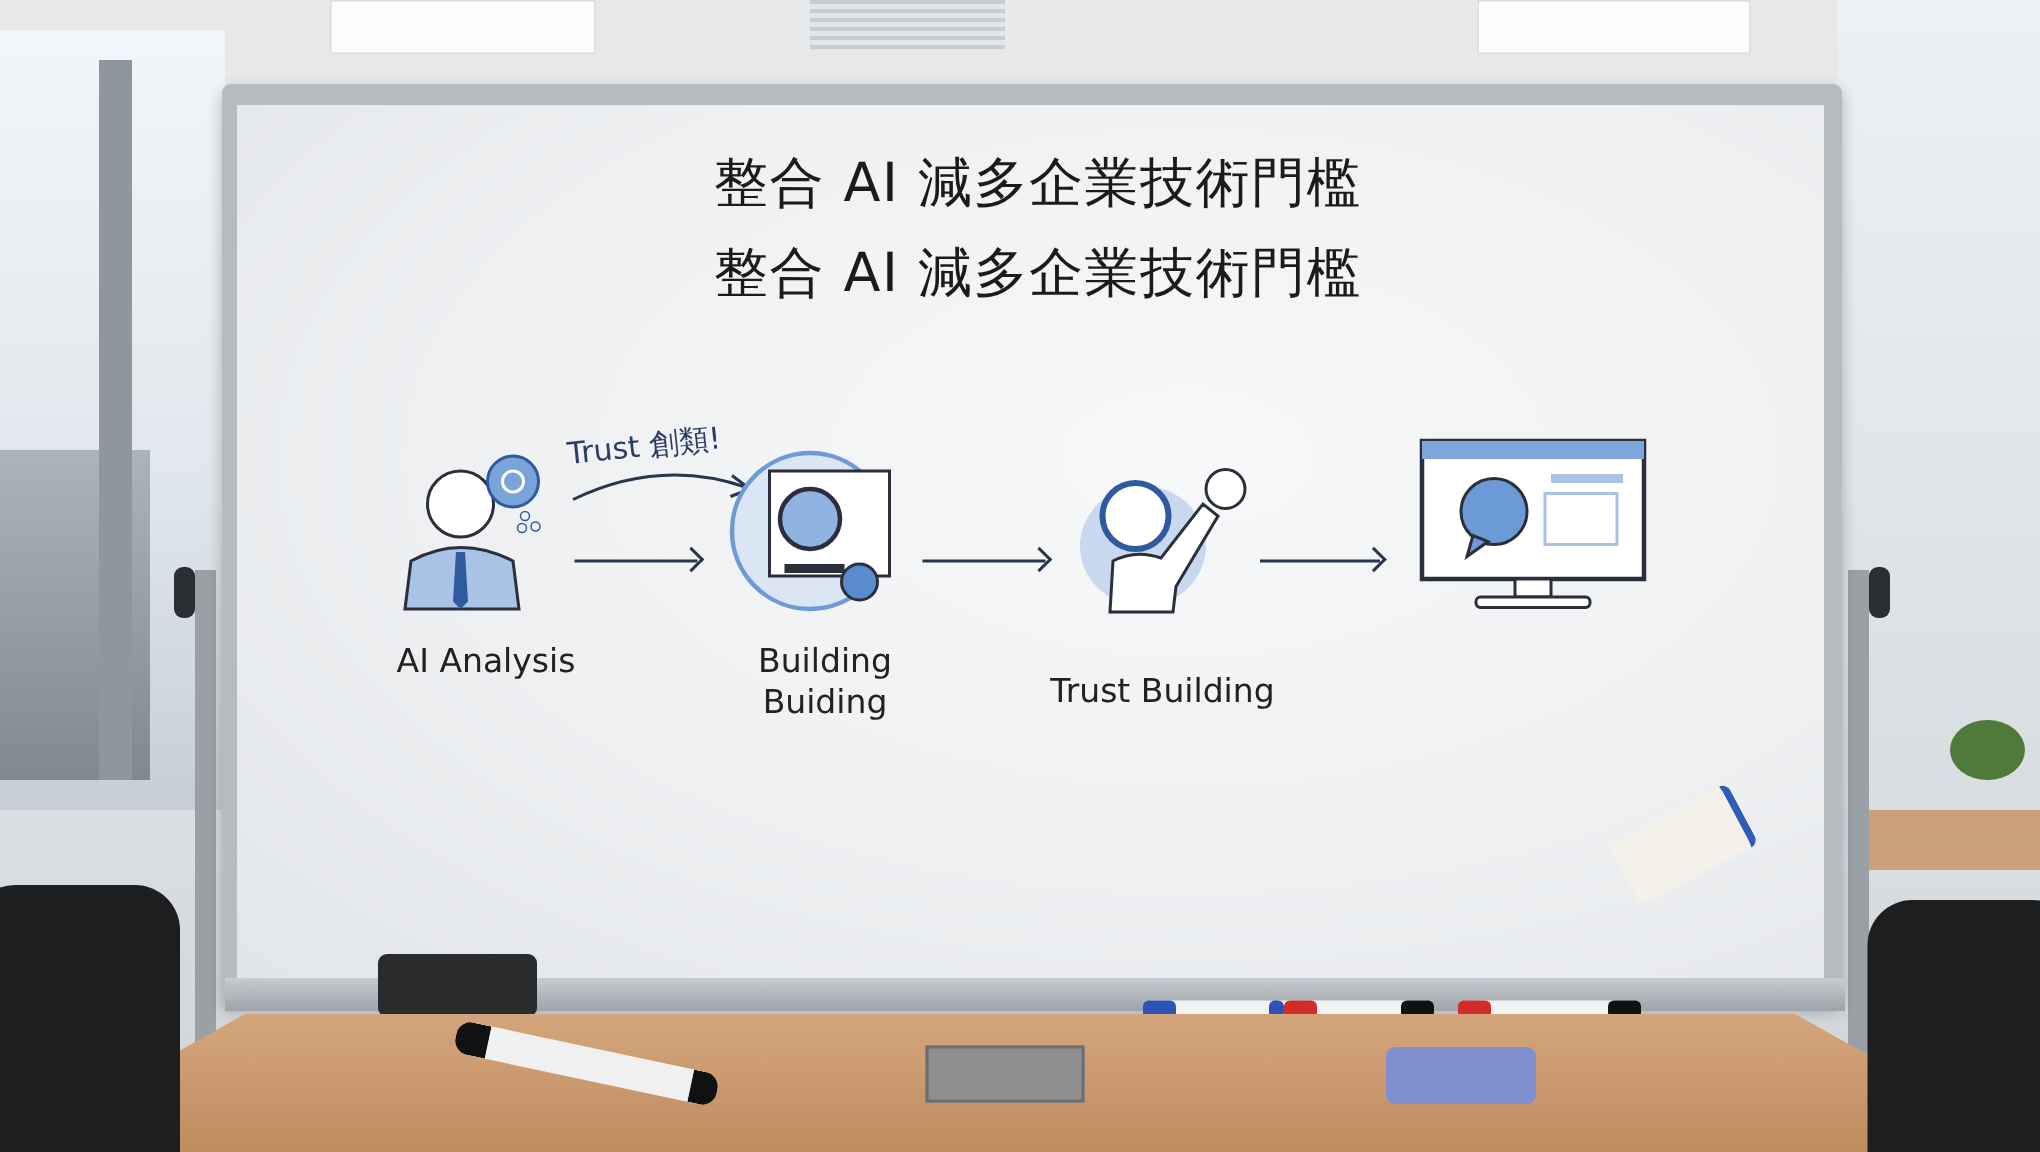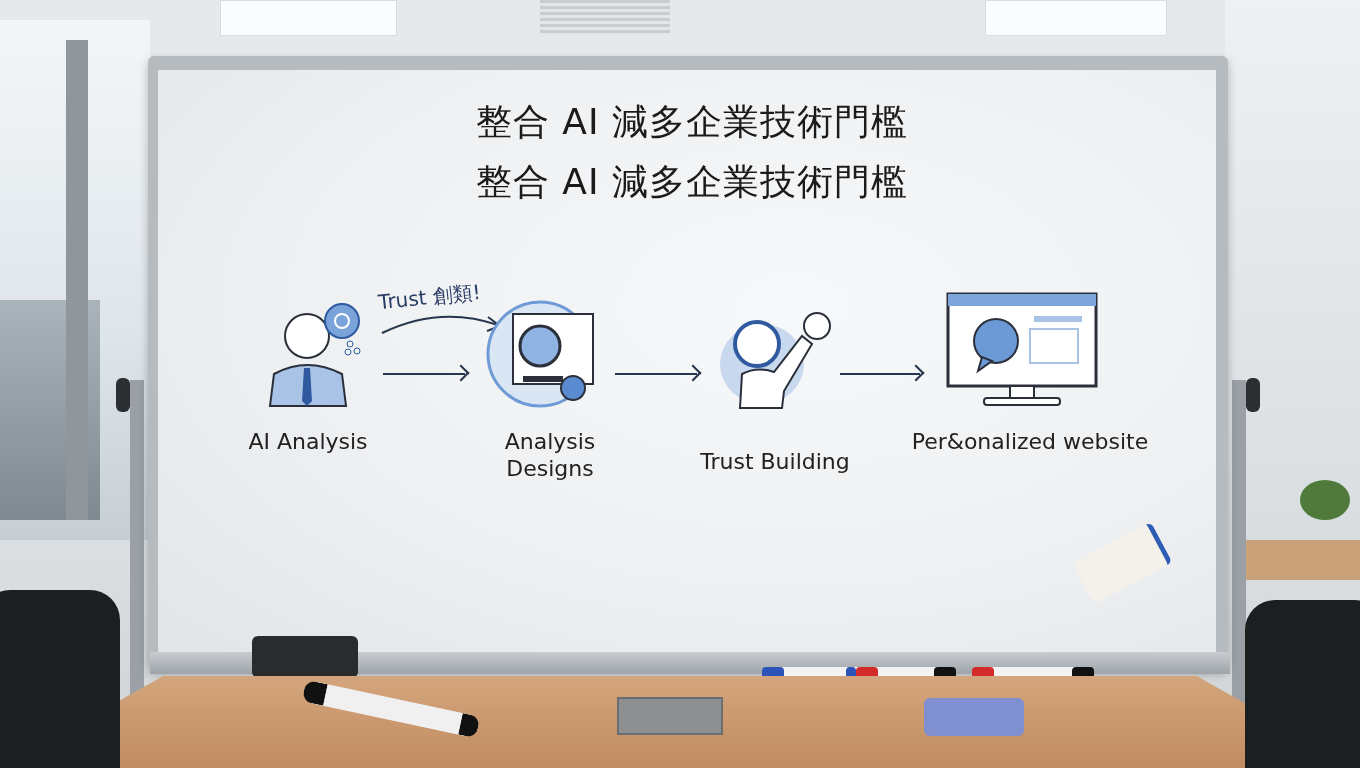--- a/index.html
+++ b/index.html
@@ -107,28 +107,27 @@
   <rect x="4" y="3" width="148" height="92" fill="#fff" stroke="#2a2f3a" stroke-width="3"></rect>
   <rect x="4" y="3" width="148" height="12" fill="#7fa6dc"></rect>
   <circle cx="52" cy="50" r="22" fill="#6c9ad6" stroke="#2a2f3a" stroke-width="2"></circle>
   <path d="M38 66 L34 80 L48 70 Z" fill="#6c9ad6" stroke="#2a2f3a" stroke-width="2"></path>
   <rect x="90" y="25" width="48" height="6" fill="#a9c3e6"></rect>
   <rect x="86" y="38" width="48" height="34" fill="none" stroke="#a9c3e6" stroke-width="2"></rect>
   <rect x="66" y="95" width="24" height="12" fill="#fff" stroke="#2a2f3a" stroke-width="2"></rect>
   <rect x="40" y="107" width="76" height="7" rx="3" fill="#fff" stroke="#2a2f3a" stroke-width="2"></rect>
 </svg>
 
-<div class="label" style="left:228px;top:428px;width:160px;">AI Analysis</div>
+<div class="label" style="left:244px;top:428px;width:160px;">AI Analysis</div>
 <div class="label" style="left:470px;top:428px;width:160px;">
-  <div>Analysis</div>
-  <div>Designs</div>
+  <div>Building</div>
+  <div>Buiding</div>
 </div>
 <div class="label" style="left:690px;top:448px;width:170px;">Trust Building</div>
 <div class="label" style="left:900px;top:428px;width:260px;">
-  <div>Per&amp;onalized website</div>
 </div>
 
 <div class="eraser-white"></div>
 
 <div class="tray"></div>
 <div class="eraser-black"></div>
 
 <div class="marker" style="left:762px;top:667px;width:90px;">
     <div class="cap" style="left:0;background:#2d52b8;"></div>
   </div>

